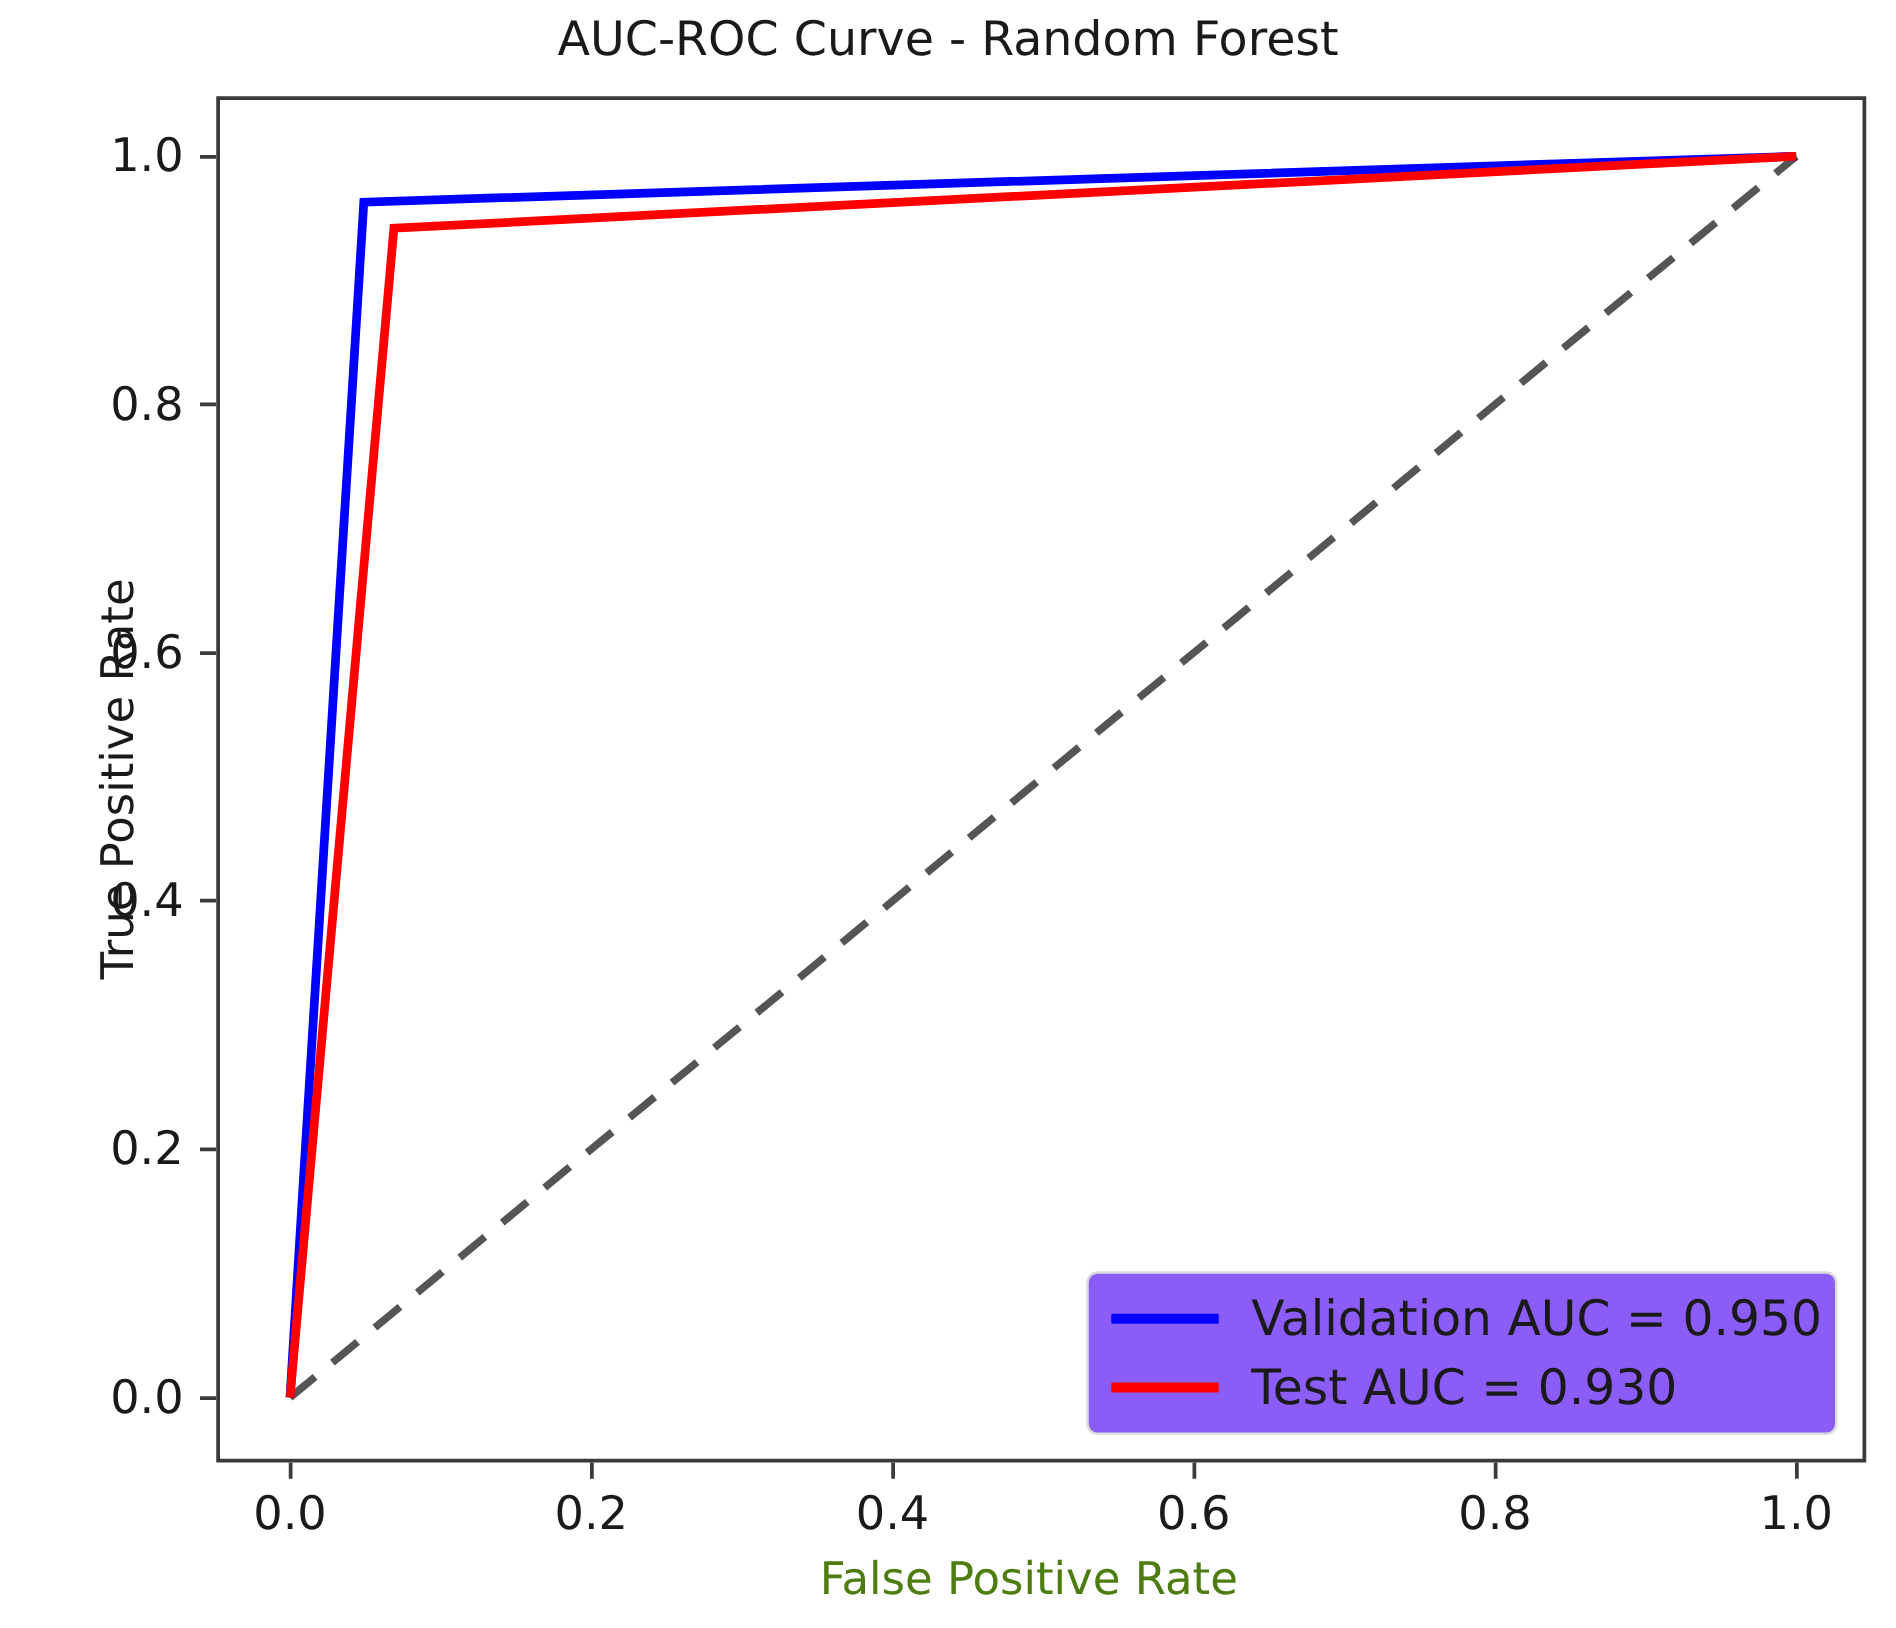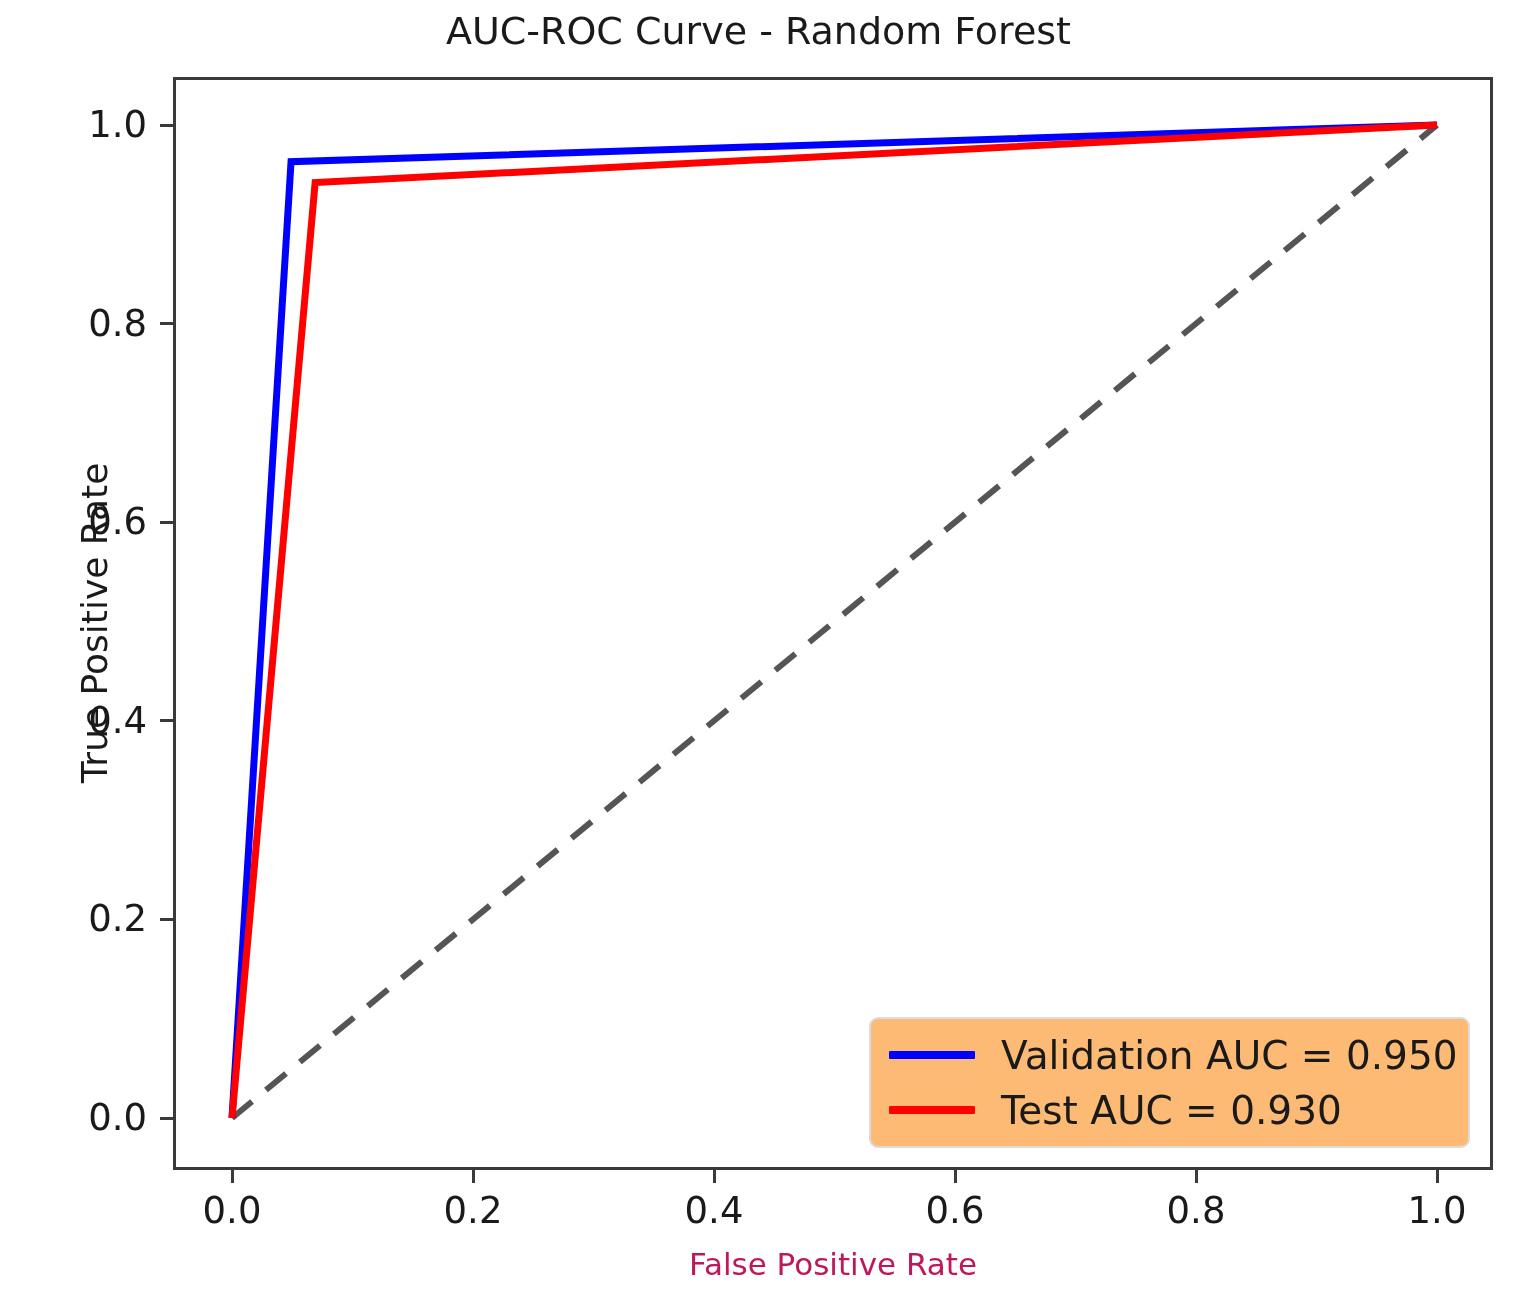--- a/index.html
+++ b/index.html
@@ -82,27 +82,27 @@
     text-align: center;
     font-size: 37px;
     line-height: 37px;
     color: #1a1a1a;
     white-space: nowrap;
   }
 
   
   #xlabel {
     position: absolute;
-    left: 173px;
+    left: 163px;
     top: 1244px;
     width: 1320px;
     text-align: center;
-    font-size: 31px;
+    font-size: 36px;
     line-height: 40px;
-    color: #be185d;
+    color: #4d7c0f;
     white-space: nowrap;
   }
   #ylabel {
     position: absolute;
     left: -255px;
     top: 603px;
     width: 700px;
     text-align: center;
     font-size: 36px;
     line-height: 40px;
@@ -112,21 +112,21 @@
     transform-origin: center center;
   }
 
   
   #legend {
     position: absolute;
     left: 869px;
     top: 1017px;
     width: 601px;
     height: 131px;
-    background: #fdba74;
+    background: #8b5cf6;
     border: 2px solid #dcdcdc;
     border-radius: 9px;
     box-sizing: border-box;
     padding: 0;
   }
   .legend-row {
     position: absolute;
     left: 18px;
     height: 56px;
     display: flex;

